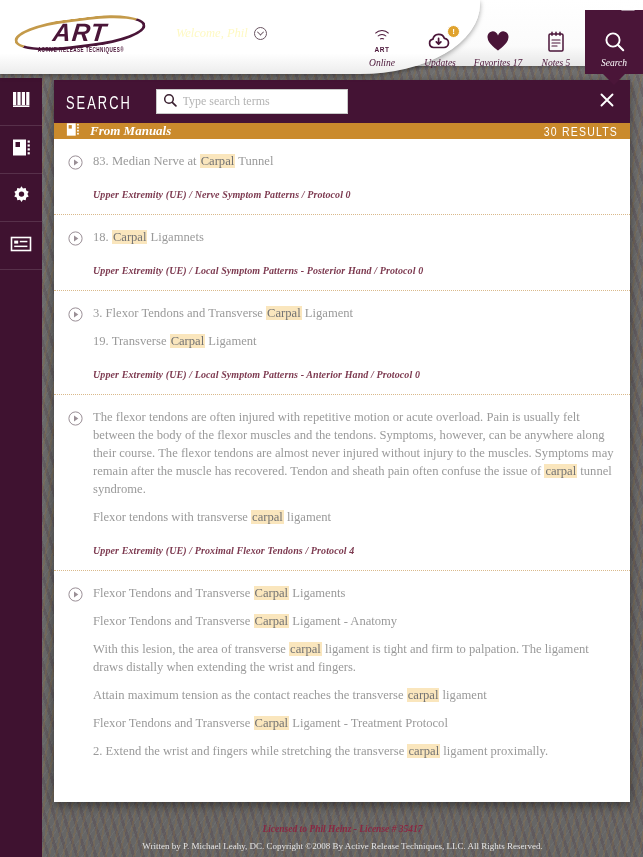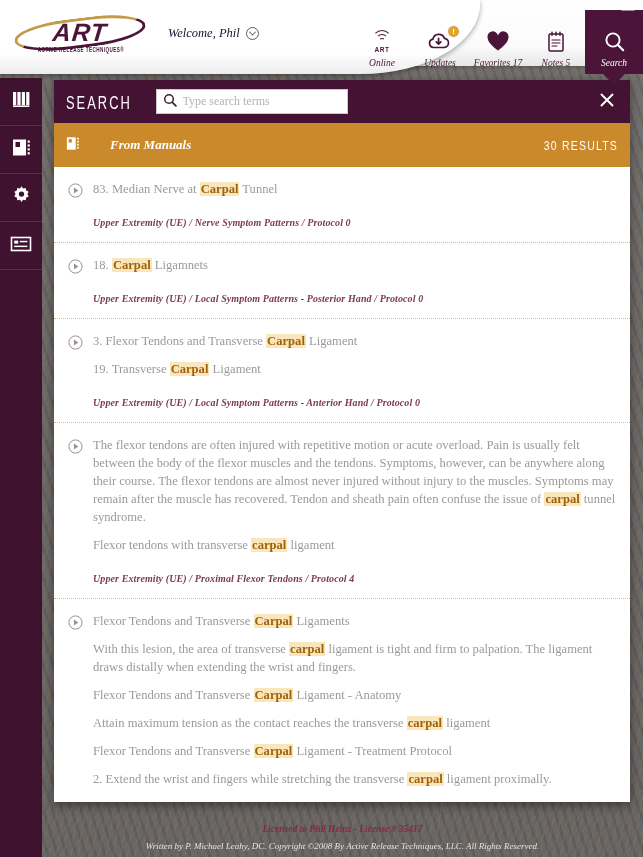--- a/index.html
+++ b/index.html
@@ -61,23 +61,23 @@
     font-family:"Liberation Sans", sans-serif; font-weight:bold; font-style:italic;
     font-size:25px; letter-spacing:1px; color:#4a1538; line-height:26px;
     transform:skewX(-6deg);
   }
   .logo .tag {
     position:absolute; left:14px; top:33px; width:106px; text-align:center;
     font-family:"Liberation Sans", sans-serif; font-weight:bold;
     font-size:4.6px; letter-spacing:.45px; color:#4a1538; transform:scaleY(1.45);
   }
   .welcome {
-    position:absolute; left:168px; top:26px; z-index:4;
+    position:absolute; left:176px; top:26px; z-index:4;
     display:flex; align-items:center; gap:6px;
-    font-style:italic; font-size:12.5px; color:#0f172a;
+    font-style:italic; font-size:12.5px; color:#fef9c3;
   }
   .chev {
     width:13px;height:13px;border:1.1px solid #6a5562;border-radius:50%;
     display:inline-flex;align-items:center;justify-content:center;
   }
   .chev:after{content:"";width:4px;height:4px;border-right:1.1px solid #6a5562;border-bottom:1.1px solid #6a5562;transform:rotate(45deg) translate(-1px,-1px);}
 
   .navicons { position:absolute; right:0; top:10px; display:flex; align-items:flex-end; z-index:4; }
   .navitem {
     width:58px; text-align:center; color:#4a1538;
@@ -143,22 +143,22 @@
   .searchbox input {
     border:0; outline:0; width:100%; background:transparent;
     font-family:"Liberation Serif", serif; font-size:12px; color:#2b2b2b;
   }
   .searchbox input::placeholder { color:#b4b4b4; }
   .closebtn {
     margin-left:auto; width:46px; height:43px; display:flex;
     align-items:center; justify-content:center; color:#ffffff;
   }
   .resbar {
-    height:44px; background:#ca8a2c; display:flex; align-items:center;
-    padding:8px 12px; gap:29px; flex:none; color:#ffffff;
+    height:16px; background:#ca8a2c; display:flex; align-items:center;
+    padding:8px 12px; gap:9px; flex:none; color:#ffffff;
   }
   .resbar .from {
     font-style:italic; font-weight:bold; font-size:13px; color:#ffffff;
   }
   .resbar .count {
     margin-left:auto; font-family:"Liberation Sans", sans-serif;
     font-size:10.5px; letter-spacing:1.2px; transform:scaleY(1.3); transform-origin:right center;
   }
 
   .results { flex:1; overflow:hidden; background:#ffffff; }
@@ -172,29 +172,29 @@
   .rtitle {
     font-size:12.6px; color:#9a9a9a; line-height:18px; margin-bottom:3px;
   }
   .rline {
     font-size:12.6px; color:#9a9a9a; line-height:18px; margin-top:10px;
   }
   .rpath {
     margin-top:19px; font-style:italic; font-weight:bold; font-size:10px;
     color:#7d3a50; letter-spacing:.1px;
   }
-  mark { background:#fae6bd; color:#a16207; font-weight:bold; padding:0 1px; }
+  mark { background:#fae6bd; color:#737373; font-weight:normal; padding:0 1px; }
 
   
   .footer {
     position:absolute; left:42px; right:0; bottom:0; height:39px; z-index:22;
     display:flex; flex-direction:column; align-items:center; justify-content:center; gap:7px;
   }
   .lic { font-style:italic; font-weight:bold; font-size:9.5px; color:#8a2742; }
-  .cop { font-style:italic; font-size:9px; color:#e4e4e4; }
+  .cop { font-size:9px; color:#e4e4e4; }
 </style>
 </head>
 <body>
 
 <div id="app">
 
   <div class="backdrop"></div>
   <div class="backdrop-dim"></div>
 
   <div class="statusbar">
@@ -406,22 +406,22 @@
             <div class="rpath">Upper Extremity (UE) / Proximal Flexor Tendons / Protocol 4</div>
           </div>
         </div>
         <div class="result">
           <span class="play"><svg width="15" height="15" viewBox="0 0 15 15">
               <circle cx="7.5" cy="7.5" r="6.6" fill="none" stroke="#9a8f96" stroke-width="1"></circle>
               <path d="M6 4.6l4.3 2.9L6 10.4z" fill="#9a8f96"></path>
             </svg></span>
           <div class="rbody">
             <div class="rtitle">Flexor Tendons and Transverse <mark>Carpal</mark> Ligaments</div>
+            <div class="rline">Flexor Tendons and Transverse <mark>Carpal</mark> Ligament - Anatomy</div>
             <div class="rline">With this lesion, the area of transverse <mark>carpal</mark> ligament is tight and firm to palpation. The ligament draws distally when extending the wrist and fingers.</div>
-            <div class="rline">Flexor Tendons and Transverse <mark>Carpal</mark> Ligament - Anatomy</div>
             <div class="rline">Attain maximum tension as the contact reaches the transverse <mark>carpal</mark> ligament</div>
             <div class="rline">Flexor Tendons and Transverse <mark>Carpal</mark> Ligament - Treatment Protocol</div>
             <div class="rline">2. Extend the wrist and fingers while stretching the transverse <mark>carpal</mark> ligament proximally.</div>
           </div>
         </div>
       </div>
   </div>
 
   <div class="footer">
     <div class="lic">Licensed to Phil Heinz - License # 35417</div>

